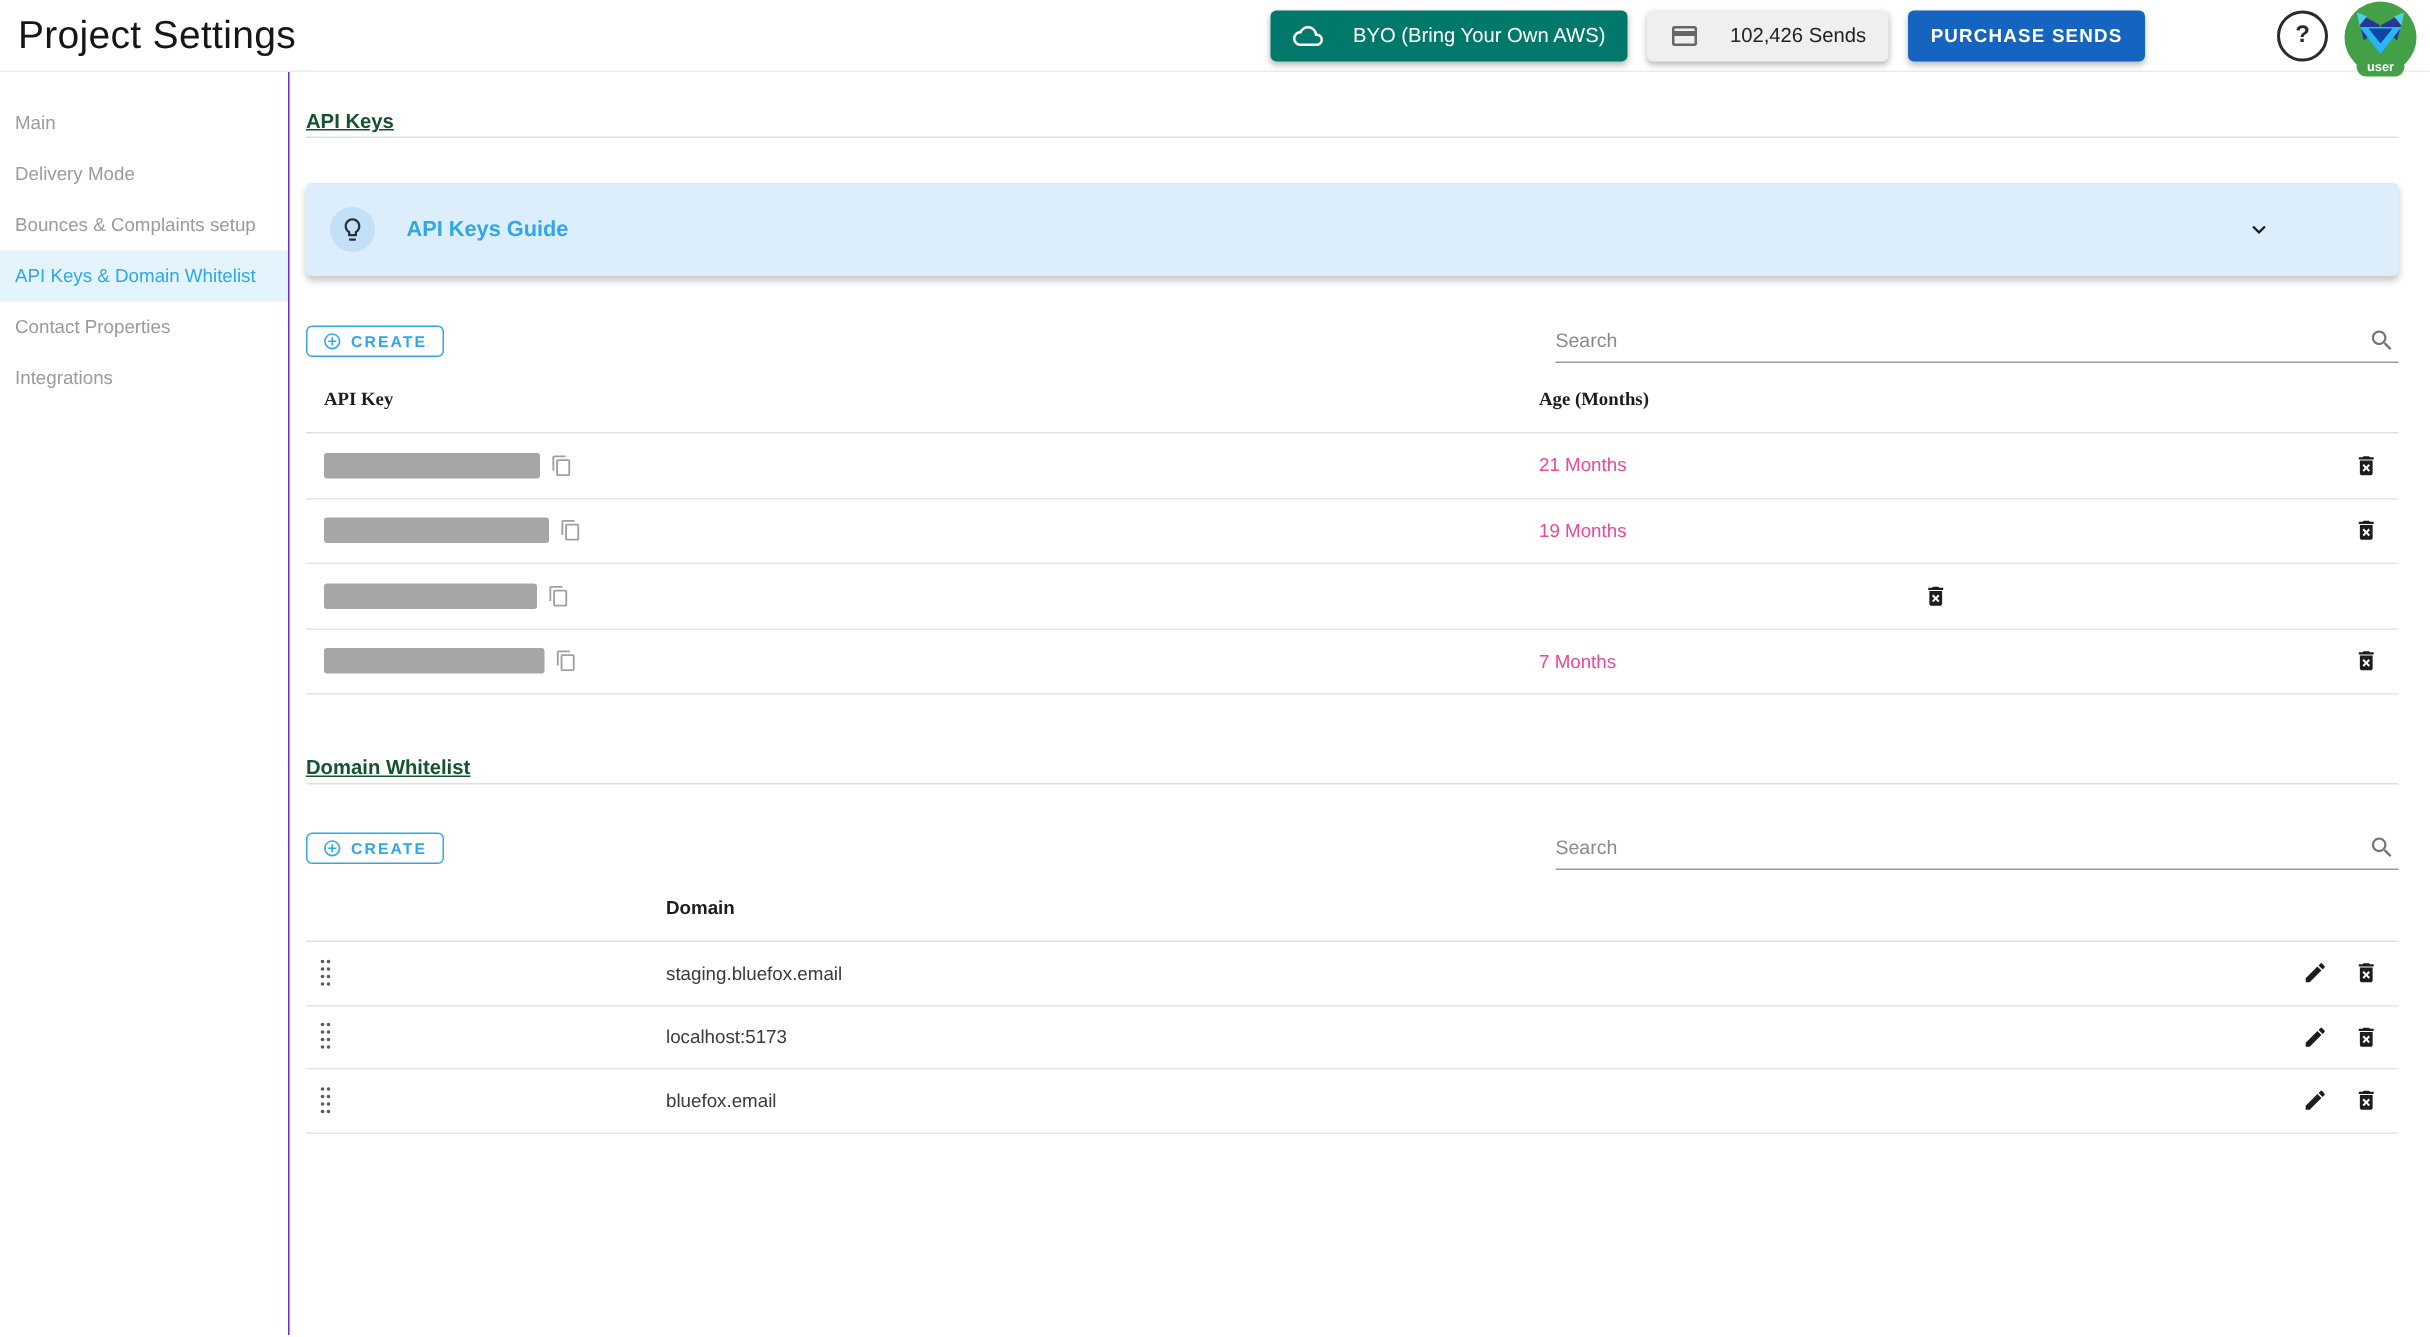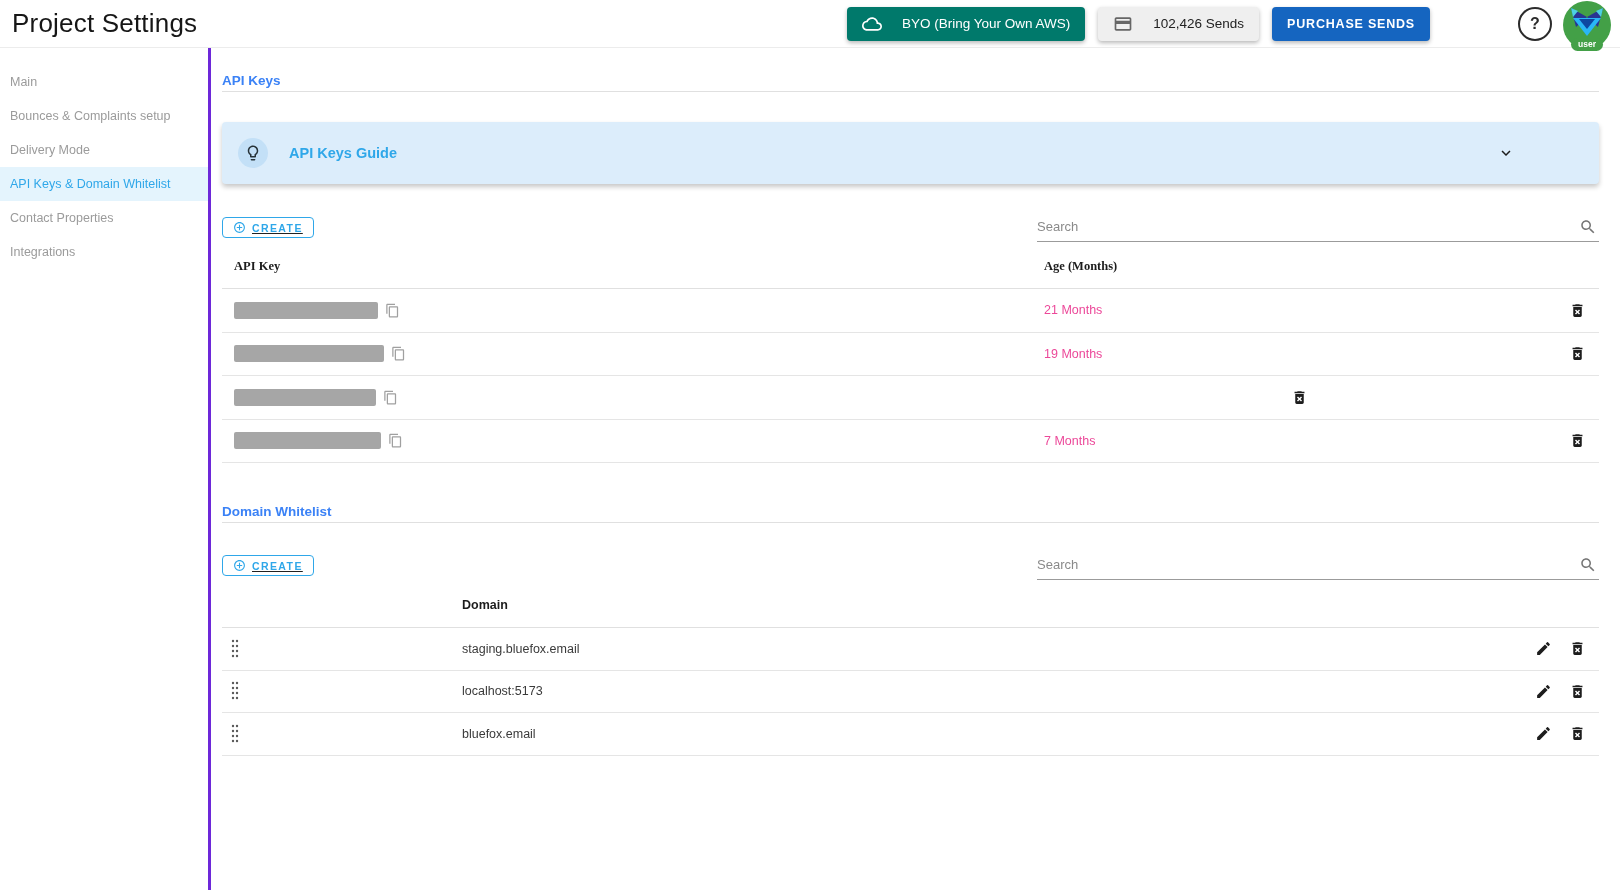--- a/index.html
+++ b/index.html
@@ -21,40 +21,40 @@
   .help-btn { width:34px; height:34px; border-radius:50%; border:2px solid #2b2b2b; background:#fff;
               color:#2b2b2b; font-size:16px; font-weight:bold; margin-left:88px;
               display:flex; align-items:center; justify-content:center; }
   .avatar { position:relative; width:50px; height:50px; margin-left:10px; margin-top:2px; cursor:pointer; }
   .avatar .badge { position:absolute; left:50%; transform:translateX(-50%); bottom:-1px;
                    background:#43a047; color:#fff; font-size:8.5px; font-weight:bold;
                    padding:1.5px 7px; border-radius:8px; }
 
   
   .layout { display:flex; height:842px; }
-  aside { width:211px; border-right:3px solid #6d28d9; padding-top:17px; flex:none; }
+  aside { width:193px; border-right:1px solid #6d28d9; padding-top:17px; flex:none; }
   .side-item { height:34px; display:flex; align-items:center; padding:0 10px;
                font-size:12.5px; color:#9b9b9b; cursor:pointer; }
   .side-item.active { background:#e4f4fd; color:#2fa7e9; }
   main { flex:1; padding:14px 21px 0 11px; }
 
   
-  .section-title { font-size:13.5px; line-height:13px; font-weight:bold; color:#3b82f6;
-                   padding:12px 0 4px; border-bottom:1px solid #e0e0e0; }
+  .section-title { font-size:13.5px; line-height:13px; font-weight:bold; color:#14532d;
+                   padding:12px 0 4px; border-bottom:1px solid #e0e0e0;text-decoration:underline; }
   .mt-gap { margin-top:30px; }
 
   .guide { margin-top:30px; height:62px; background:#dcedfb; border-radius:4px;
            box-shadow:0 3px 5px rgba(0,0,0,.22); display:flex; align-items:center;
            padding:0 16px; position:relative; cursor:pointer; }
   .bulb-circle { width:30px; height:30px; border-radius:50%; background:#c3e0f7; flex:none;
                  display:flex; align-items:center; justify-content:center; margin-right:21px; }
   .guide-title { font-size:14.5px; font-weight:bold; color:#2fa7e9; }
   .chev { position:absolute; right:84px; top:50%; transform:translateY(-50%); width:18px; height:18px; }
 
-  .toolbar { margin-top:33px; display:flex; justify-content:space-between; align-items:flex-start; height:27px;text-decoration:underline; }
+  .toolbar { margin-top:33px; display:flex; justify-content:space-between; align-items:flex-start; height:27px; }
   .create-btn { display:inline-flex; align-items:center; gap:6px; height:21px; padding:0 10px;
                 border:1px solid #2fa7e9; border-radius:4px; color:#2fa7e9; background:#fff;
                 font-size:10.5px; font-weight:bold; letter-spacing:1.4px; }
   .search { position:relative; width:562px; border-bottom:1px solid #9b9b9b; }
   .search input { width:calc(100% - 28px); border:none; outline:none; font-size:13px;
                   padding:2px 0 7px; color:#555; background:transparent; }
   .search input::placeholder { color:#8a8a8a; opacity:1; }
   .search .search-ic { position:absolute; right:2px; top:1px; width:18px; height:18px; }
 
   .grid-api { display:grid; grid-template-columns:822px 1fr 44px; align-items:center; }
@@ -115,22 +115,22 @@
         </svg>
       </span>
       <span class="badge">user</span>
     </div>
   </div>
 </header>
 
 <div class="layout">
   <aside>
     <div class="side-item">Main</div>
+    <div class="side-item">Delivery Mode</div>
     <div class="side-item">Bounces &amp; Complaints setup</div>
-    <div class="side-item">Delivery Mode</div>
     <div class="side-item active">API Keys &amp; Domain Whitelist</div>
     <div class="side-item">Contact Properties</div>
     <div class="side-item">Integrations</div>
   </aside>
 
   <main>
 
     <section>
       <div class="section-title">API Keys</div>
 

